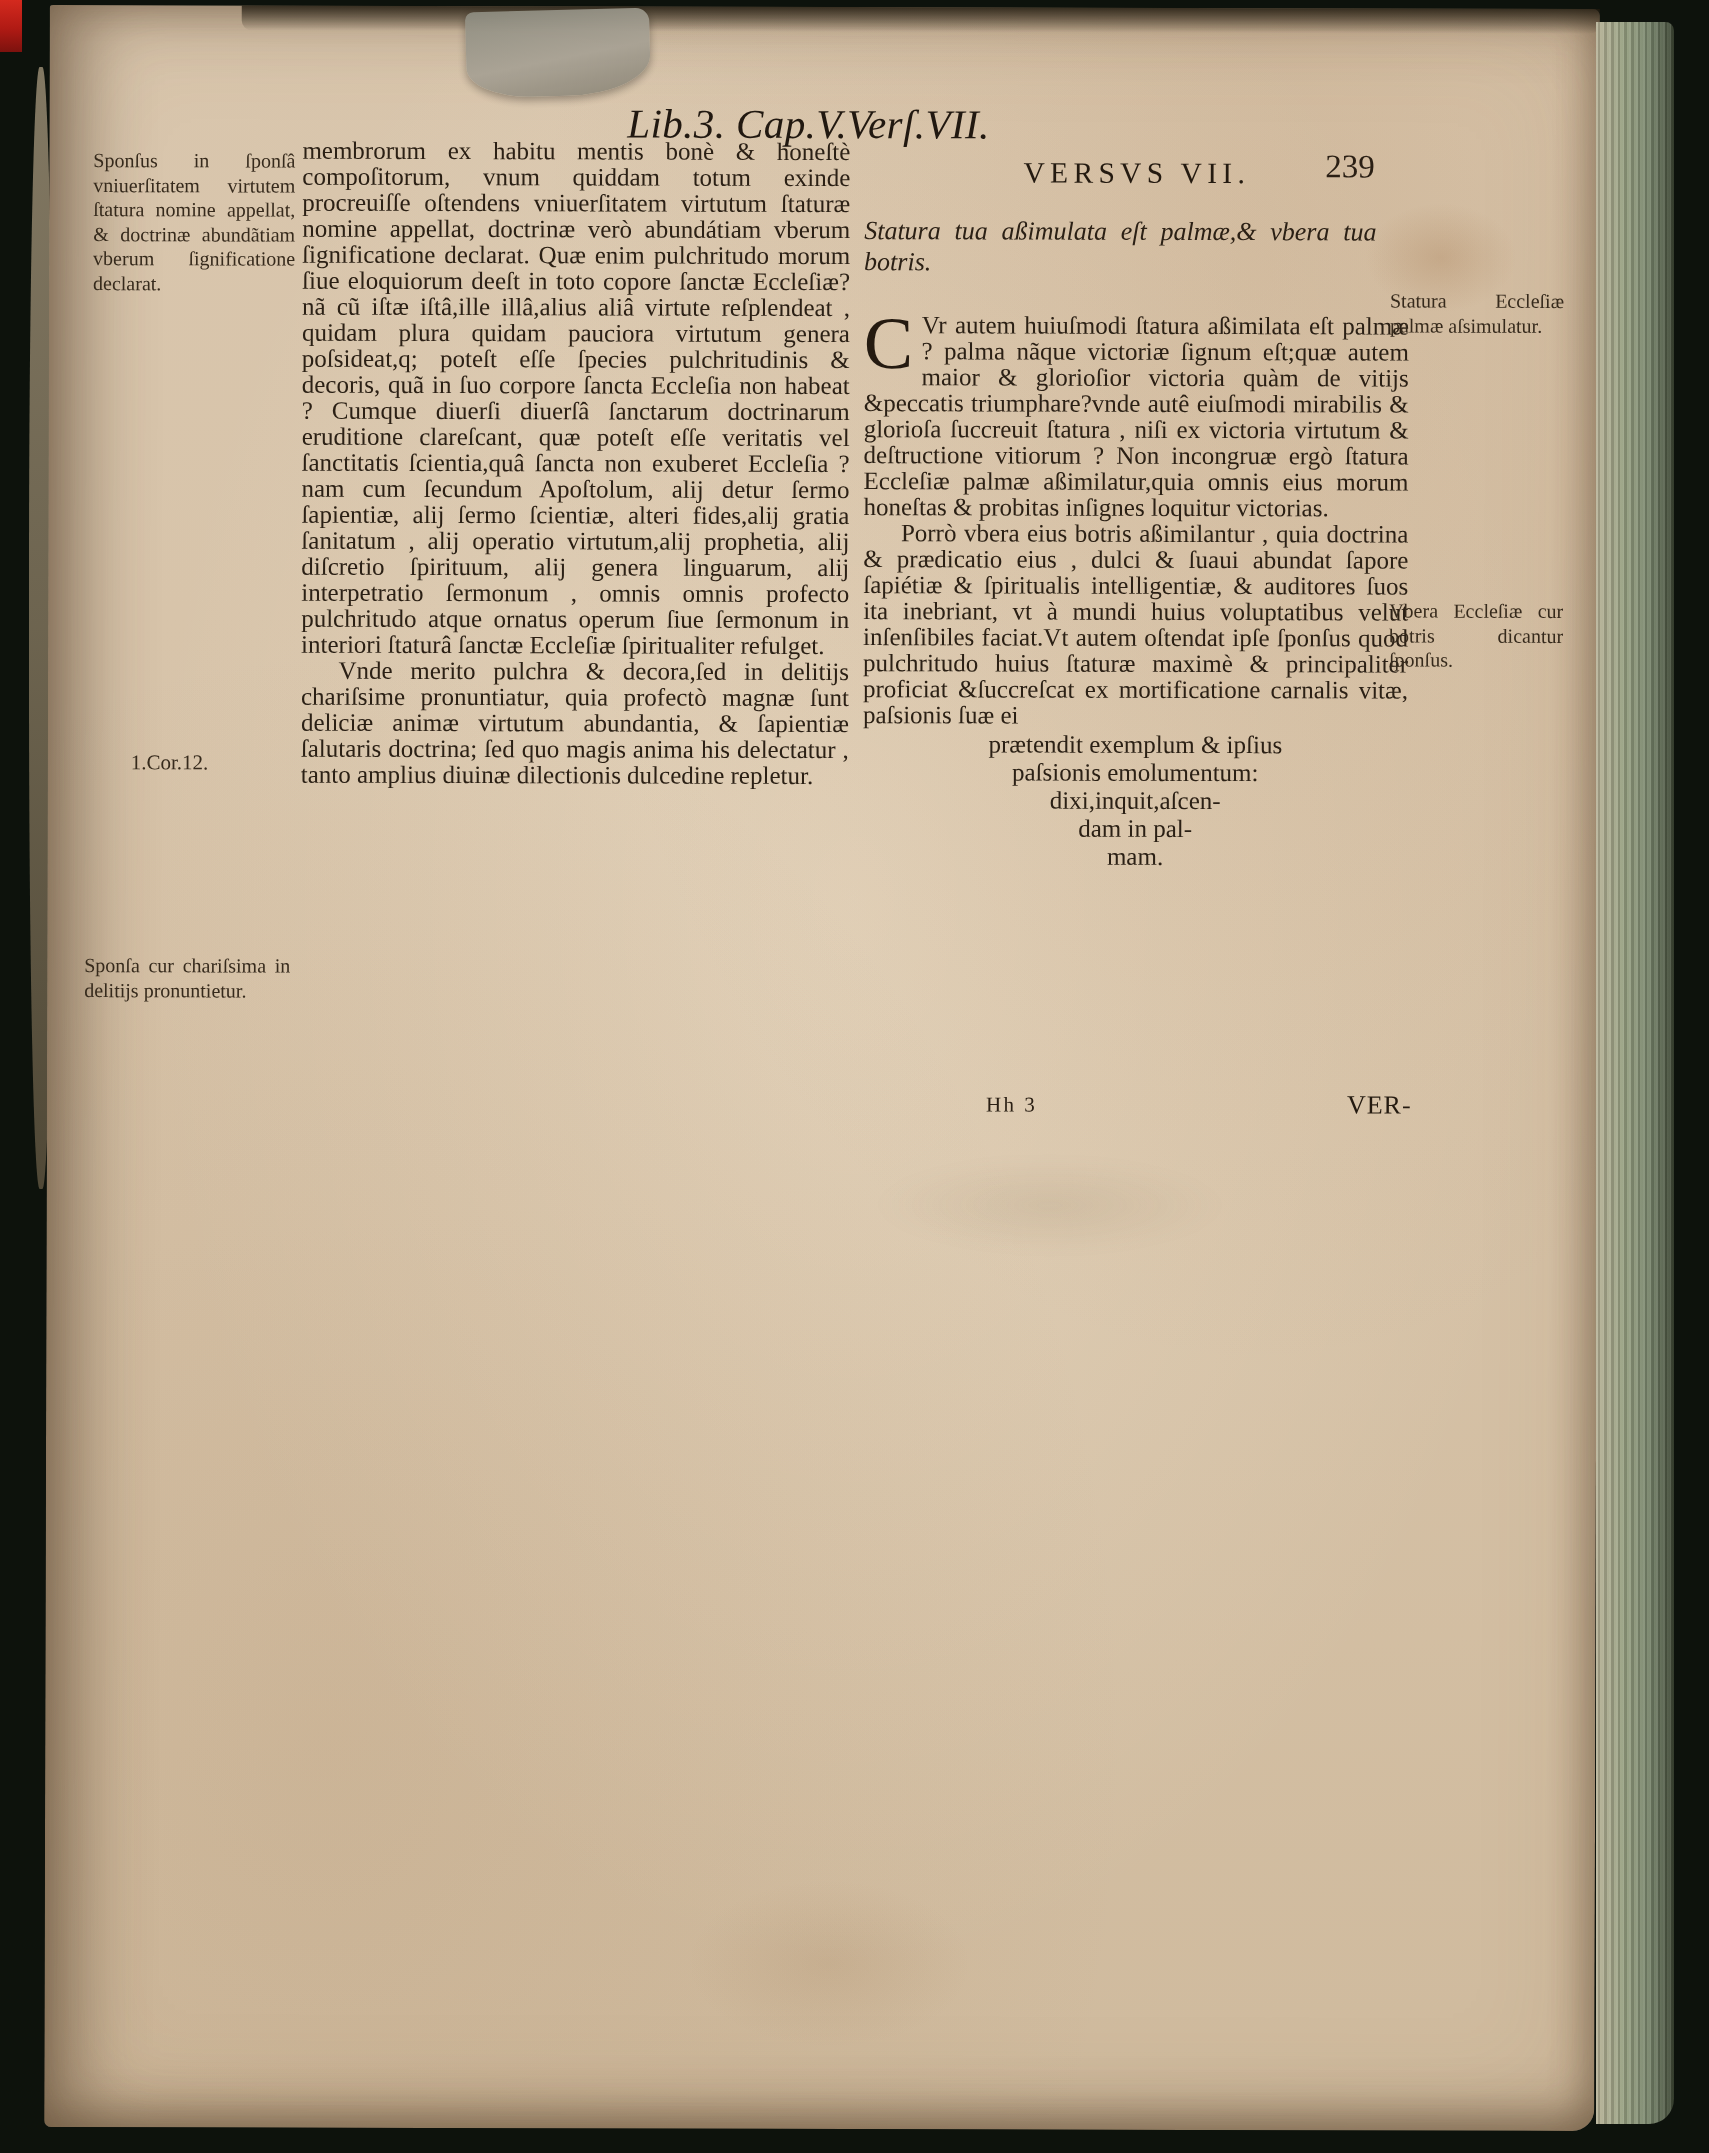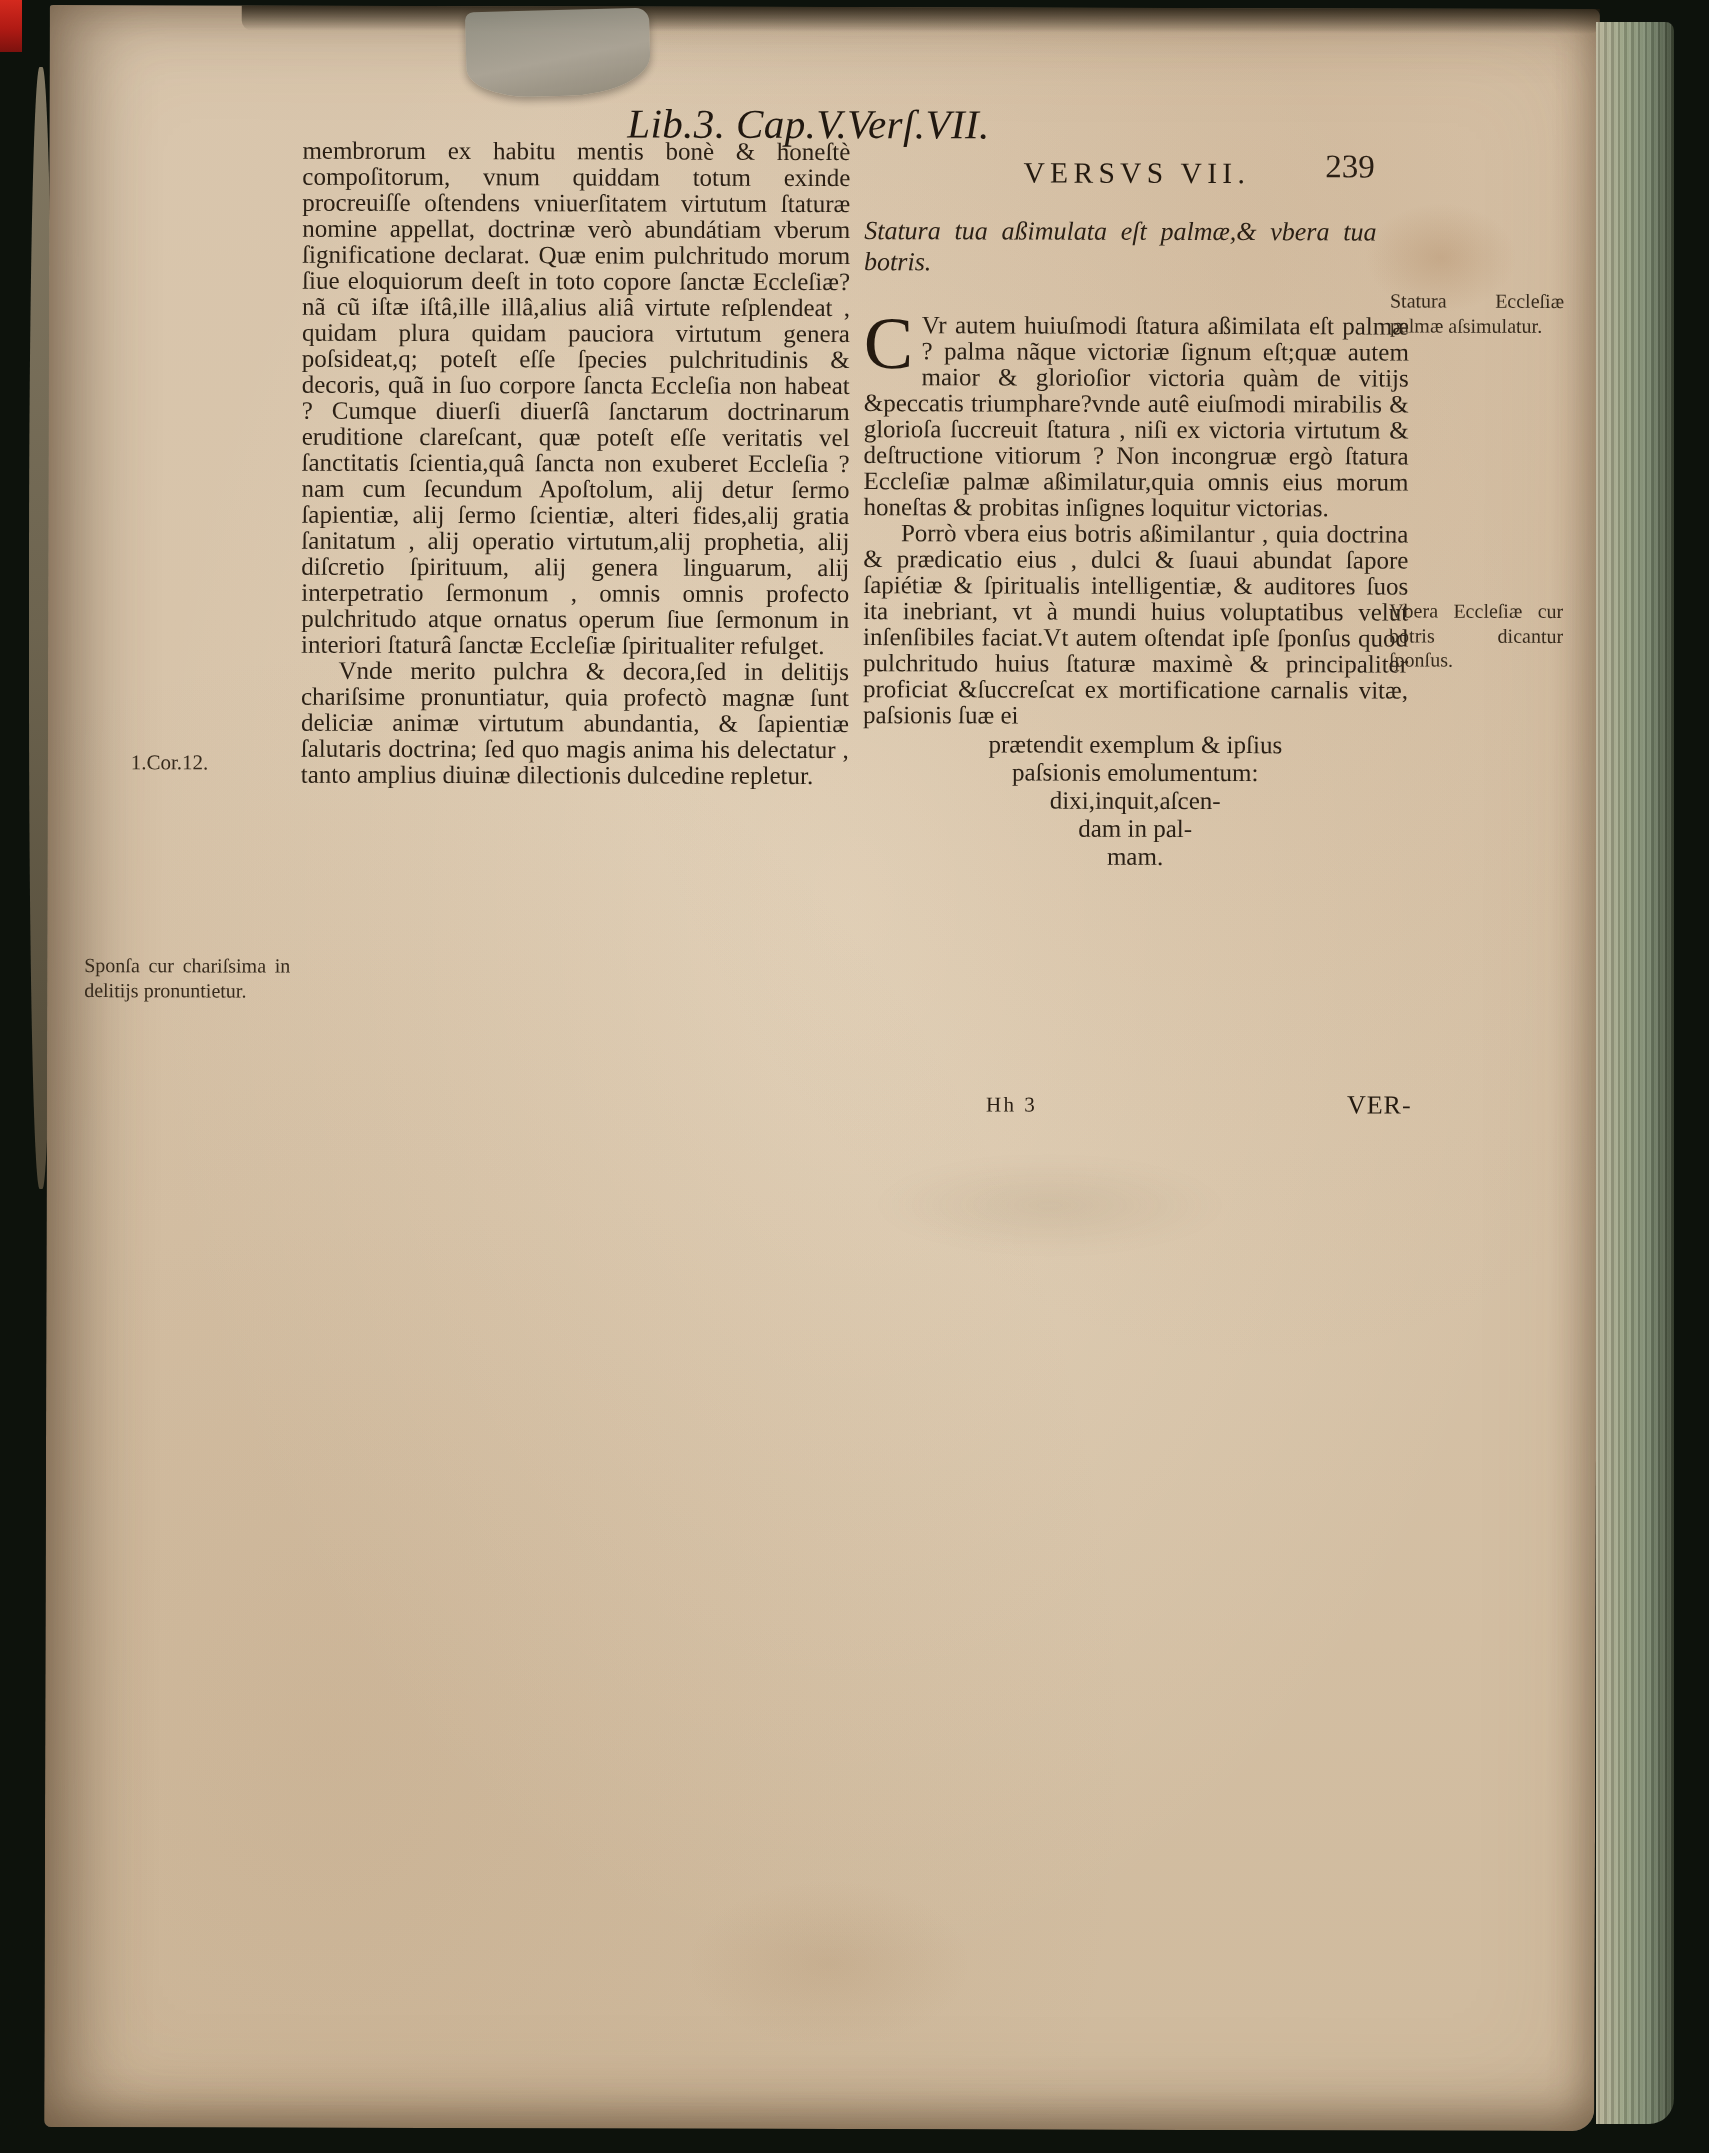--- a/index.html
+++ b/index.html
@@ -143,20 +143,21 @@
 
 <div class="book-page">
   <div class="top-edge-shadow"></div>
   <div class="stain stain-a"></div>
   <div class="stain stain-b"></div>
   <div class="stain stain-c"></div>
 
   <div class="running-header">Lib.3. Cap.V.Verſ.VII.</div>
   <div class="page-number">239</div>
 
+  <div class="margin-note note-1">Sponſus in ſponſâ vniuerſitatem virtutem ſtatura nomine appellat, &amp; doctrinæ abundãtiam vberum ſignificatione declarat.</div>
   <div class="margin-note note-2">1.Cor.12.</div>
   <div class="margin-note note-3">Sponſa cur chariſsima in delitijs pronuntietur.</div>
 
   <div class="left-main">
     <p><span>membrorum ex habitu mentis bonè &amp; honeſtè compoſitorum, vnum quiddam totum exinde procreuiſſe oſtendens vniuerſitatem virtutum </span><span class="it">ſtaturæ</span><span> nomine appellat, doctrinæ verò abundátiam </span><span class="it">vberum</span><span> ſignificatione declarat. Quæ enim pulchritudo morum ſiue eloquiorum deeſt in toto copore ſanctæ Eccleſiæ?nã cũ iſtæ iſtâ,ille illâ,alius aliâ virtute reſplendeat , quidam plura quidam pauciora virtutum genera poſsideat,q; poteſt eſſe ſpecies pulchritudinis &amp; decoris, quã in ſuo corpore ſancta Eccleſia non habeat ? Cumque diuerſi diuerſâ ſanctarum doctrinarum eruditione clareſcant, quæ poteſt eſſe veritatis vel ſanctitatis ſcientia,quâ ſancta non exuberet Eccleſia ? nam cum ſecundum Apoſtolum, </span><span class="it">alij detur ſermo ſapientiæ, alij ſermo ſcientiæ, alteri fides,alij gratia ſanitatum , alij operatio virtutum,alij prophetia, alij diſcretio ſpirituum, alij genera linguarum, alij interpetratio ſermonum</span><span> , omnis omnis profecto pulchritudo atque ornatus operum ſiue ſermonum in interiori </span><span class="it">ſtaturâ</span><span> ſanctæ Eccleſiæ ſpiritualiter refulget.</span></p>
     <p class="indented"><span>Vnde merito </span><span class="it">pulchra &amp; decora,ſed in delitijs chariſsime</span><span> pronuntiatur, quia profectò magnæ ſunt deliciæ animæ virtutum abundantia, &amp; ſapientiæ ſalutaris doctrina; ſed quo magis anima his delectatur , tanto amplius diuinæ dilectionis dulcedine repletur.</span></p>
   </div>
 
   <div class="right-main">
     <div class="section-heading">VERSVS VII.</div>

